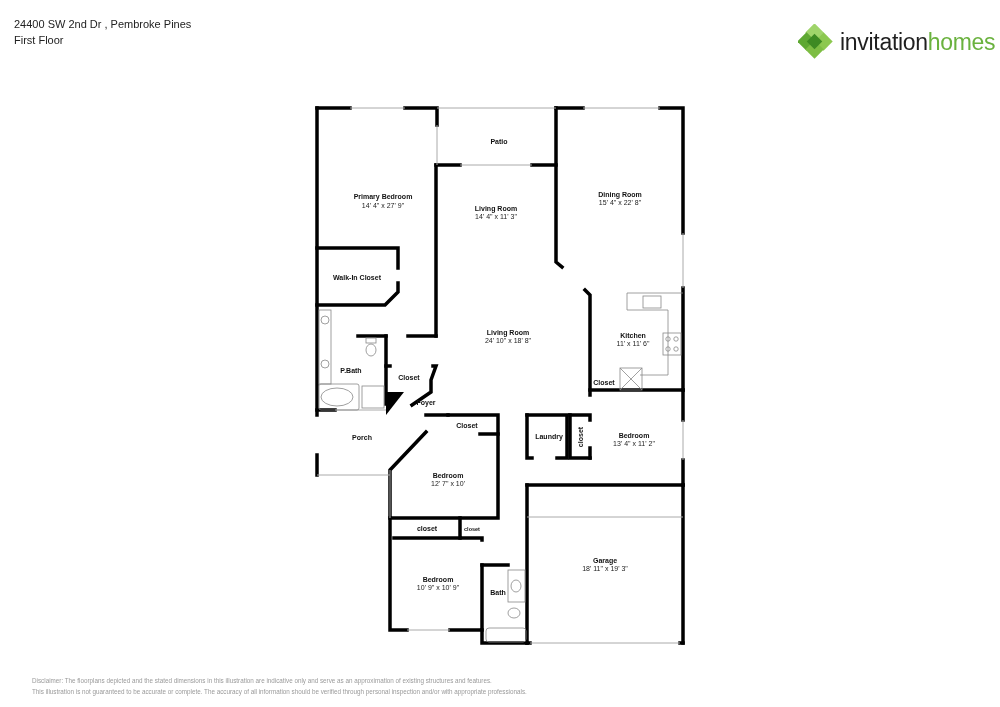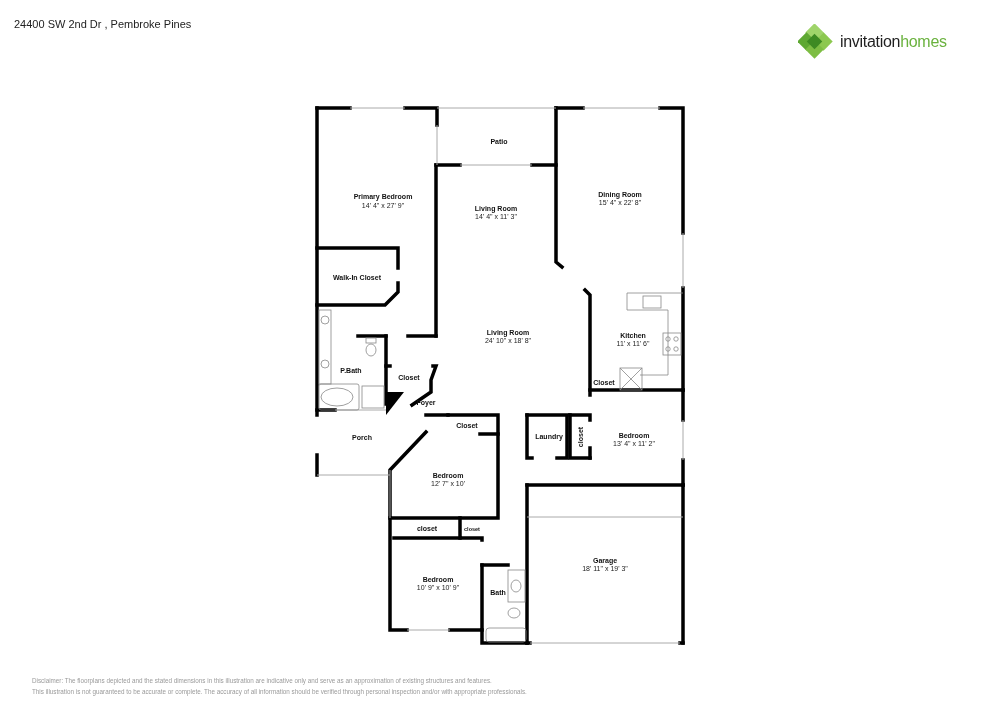--- a/index.html
+++ b/index.html
@@ -1,31 +1,32 @@
 <!DOCTYPE html>
 <html><head>
 <meta charset="utf-8">
 <style>
   html,body{margin:0;padding:0;background:#fff;}
   body{width:1000px;height:707px;position:relative;overflow:hidden;font-family:"Liberation Sans",sans-serif;color:#222;}
   .hdr{position:absolute;left:14px;top:16px;font-size:11px;line-height:16px;color:#222;}
   .logo{position:absolute;left:798px;top:24px;display:flex;align-items:center;gap:6px;}
-  .logo-text{font-size:16px;letter-spacing:-0.3px;}
+  .logo-text{font-size:23px;letter-spacing:-0.3px;}
   .logo-text .a{color:#1f1f1f;}
   .logo-text .b{color:#6ab23e;}
   svg.plan{position:absolute;left:0;top:0;}
   .lbl{font-family:"Liberation Sans",sans-serif;font-size:7px;fill:#111;font-weight:bold;text-anchor:middle;}
   .dim{font-family:"Liberation Sans",sans-serif;font-size:7px;fill:#222;text-anchor:middle;}
   .disc{position:absolute;left:32px;top:675px;font-size:6.3px;color:#9a9a9a;line-height:11px;}
 </style>
 </head>
 <body>
 
 <div class="hdr">
   <div>24400 SW 2nd Dr , Pembroke Pines</div>
+  <div>First Floor</div>
 </div>
 
 <div class="logo">
   <svg width="36" height="36" viewBox="0 0 36 36">
     <rect x="10" y="2" width="13" height="13" transform="rotate(45 16.5 8.5)" fill="#9fd46a"></rect>
     <rect x="19" y="11" width="13" height="13" transform="rotate(45 25.5 17.5)" fill="#8cc84f"></rect>
     <rect x="2" y="11" width="13" height="13" transform="rotate(45 8.5 17.5)" fill="#5ea832"></rect>
     <rect x="10" y="19" width="13" height="13" transform="rotate(45 16.5 25.5)" fill="#7dbd43"></rect>
     <rect x="11" y="12" width="11" height="11" transform="rotate(45 16.5 17.5)" fill="#3d8a22"></rect>
   </svg>

